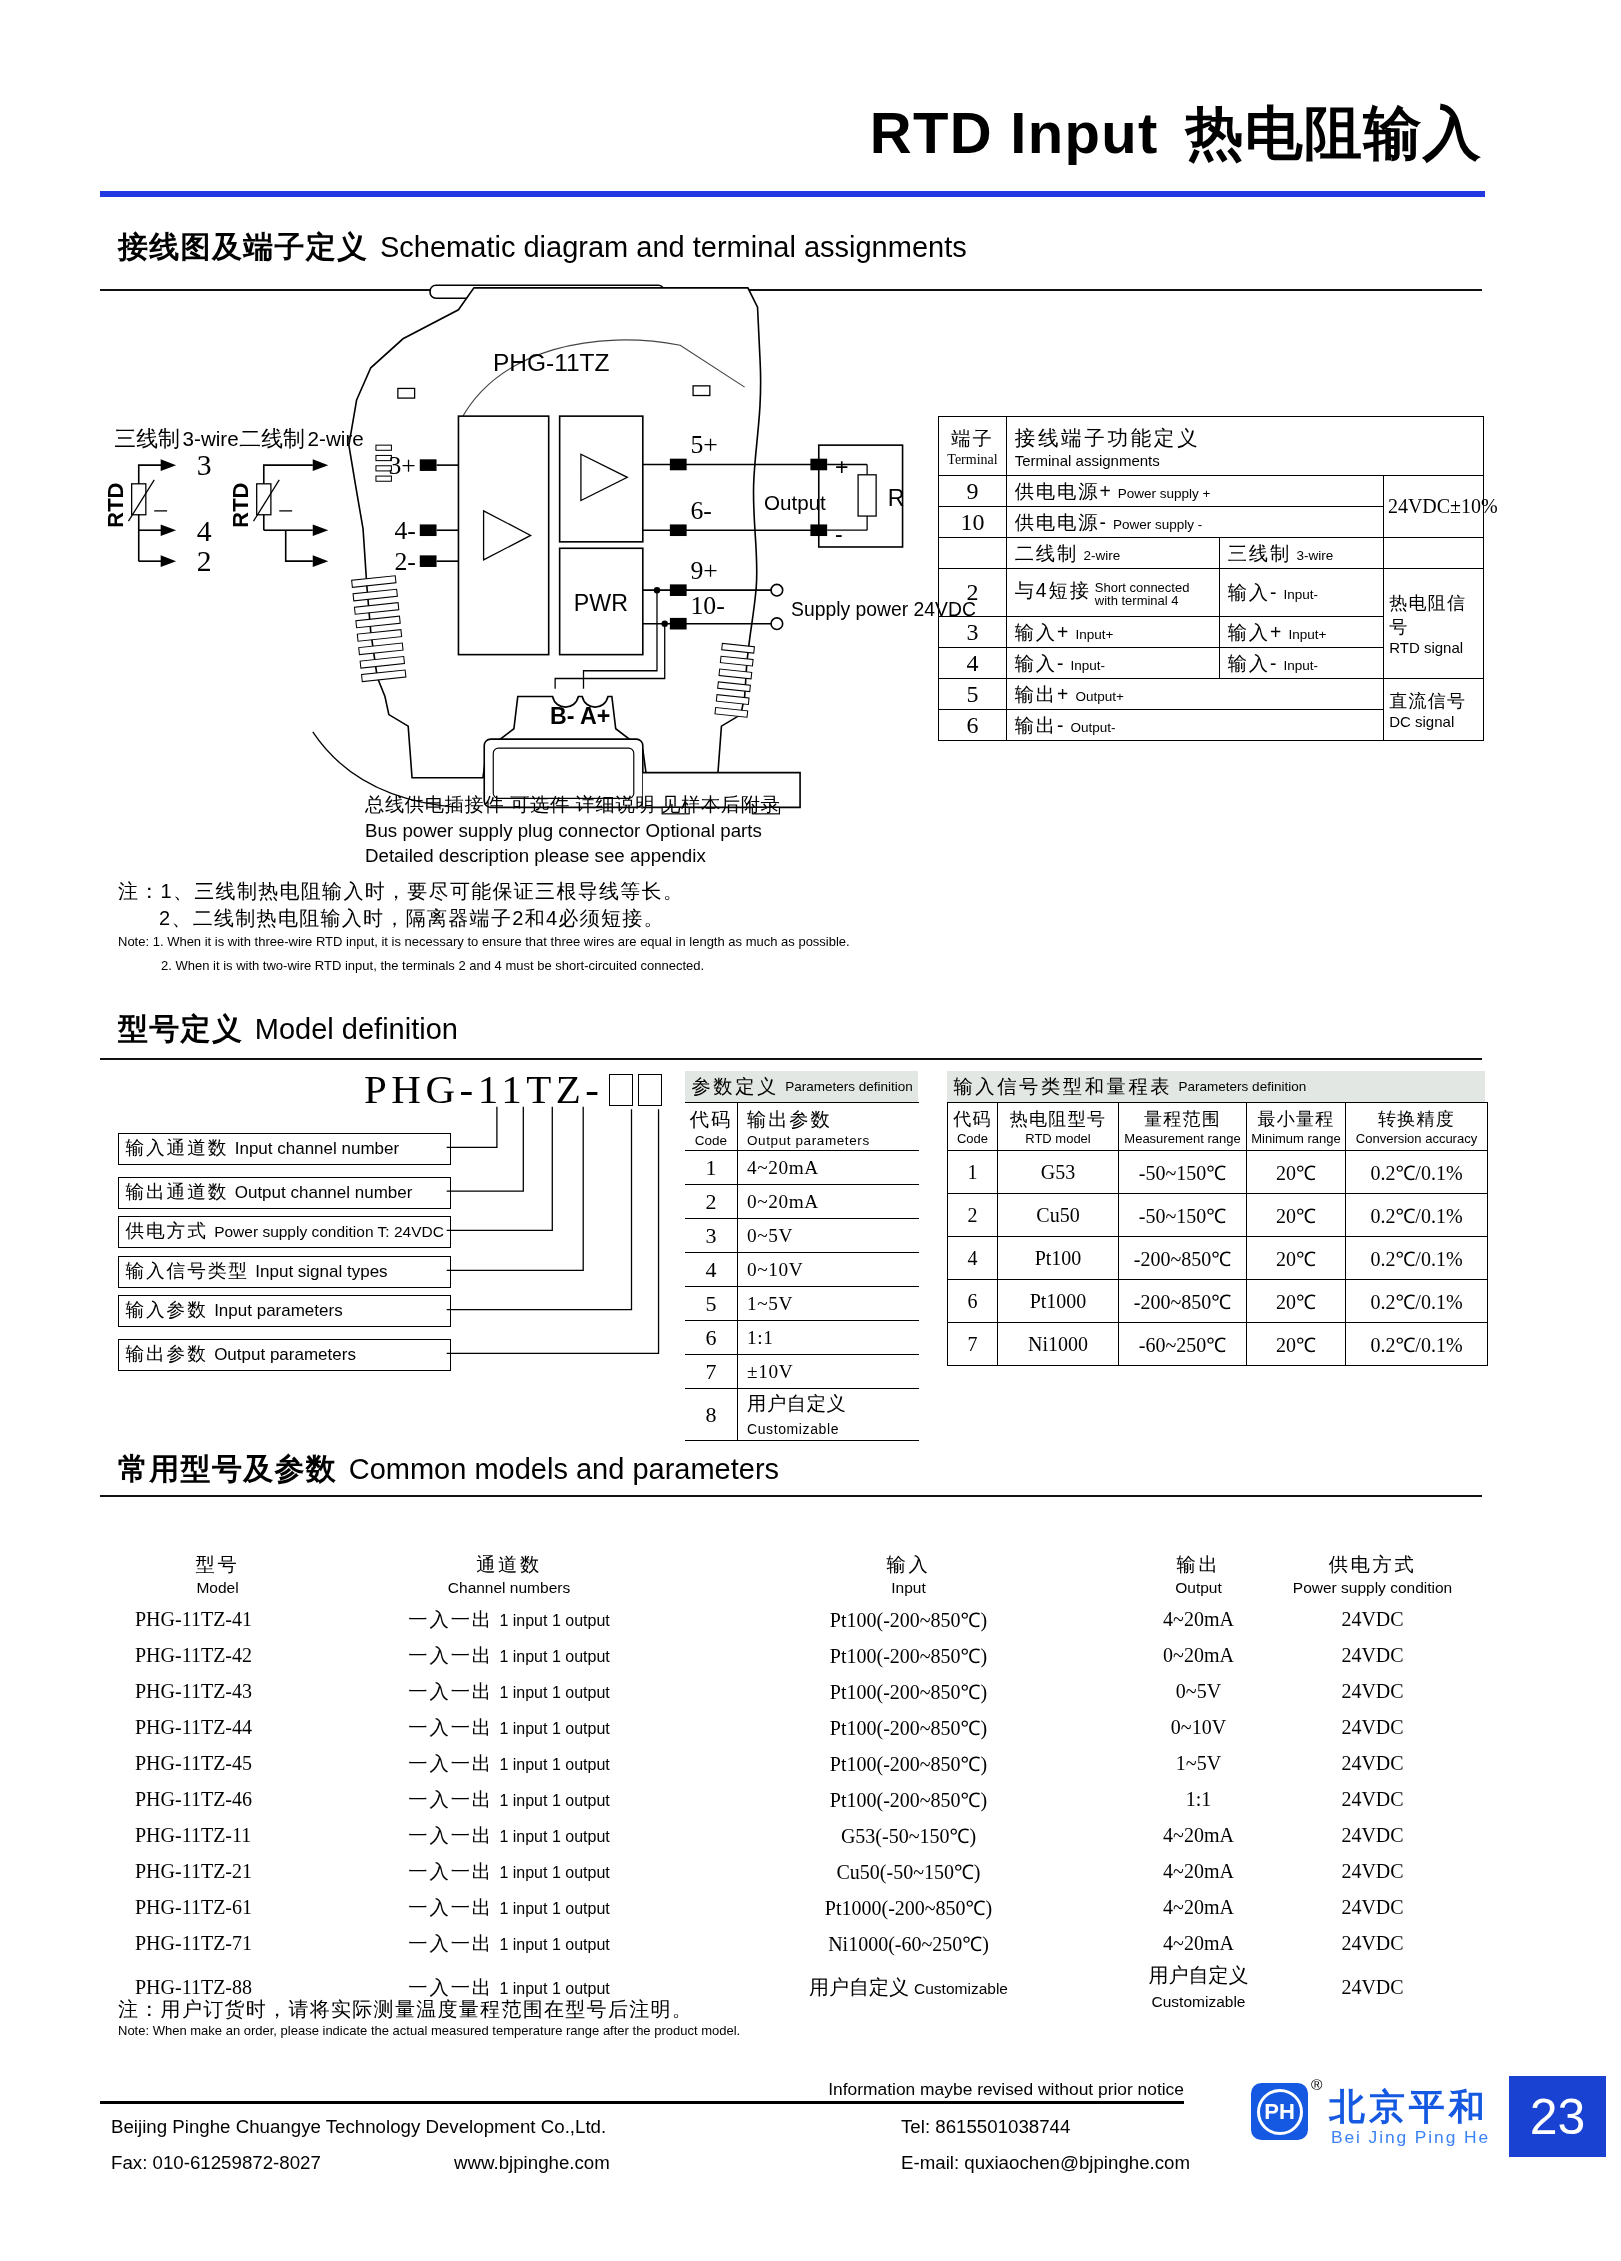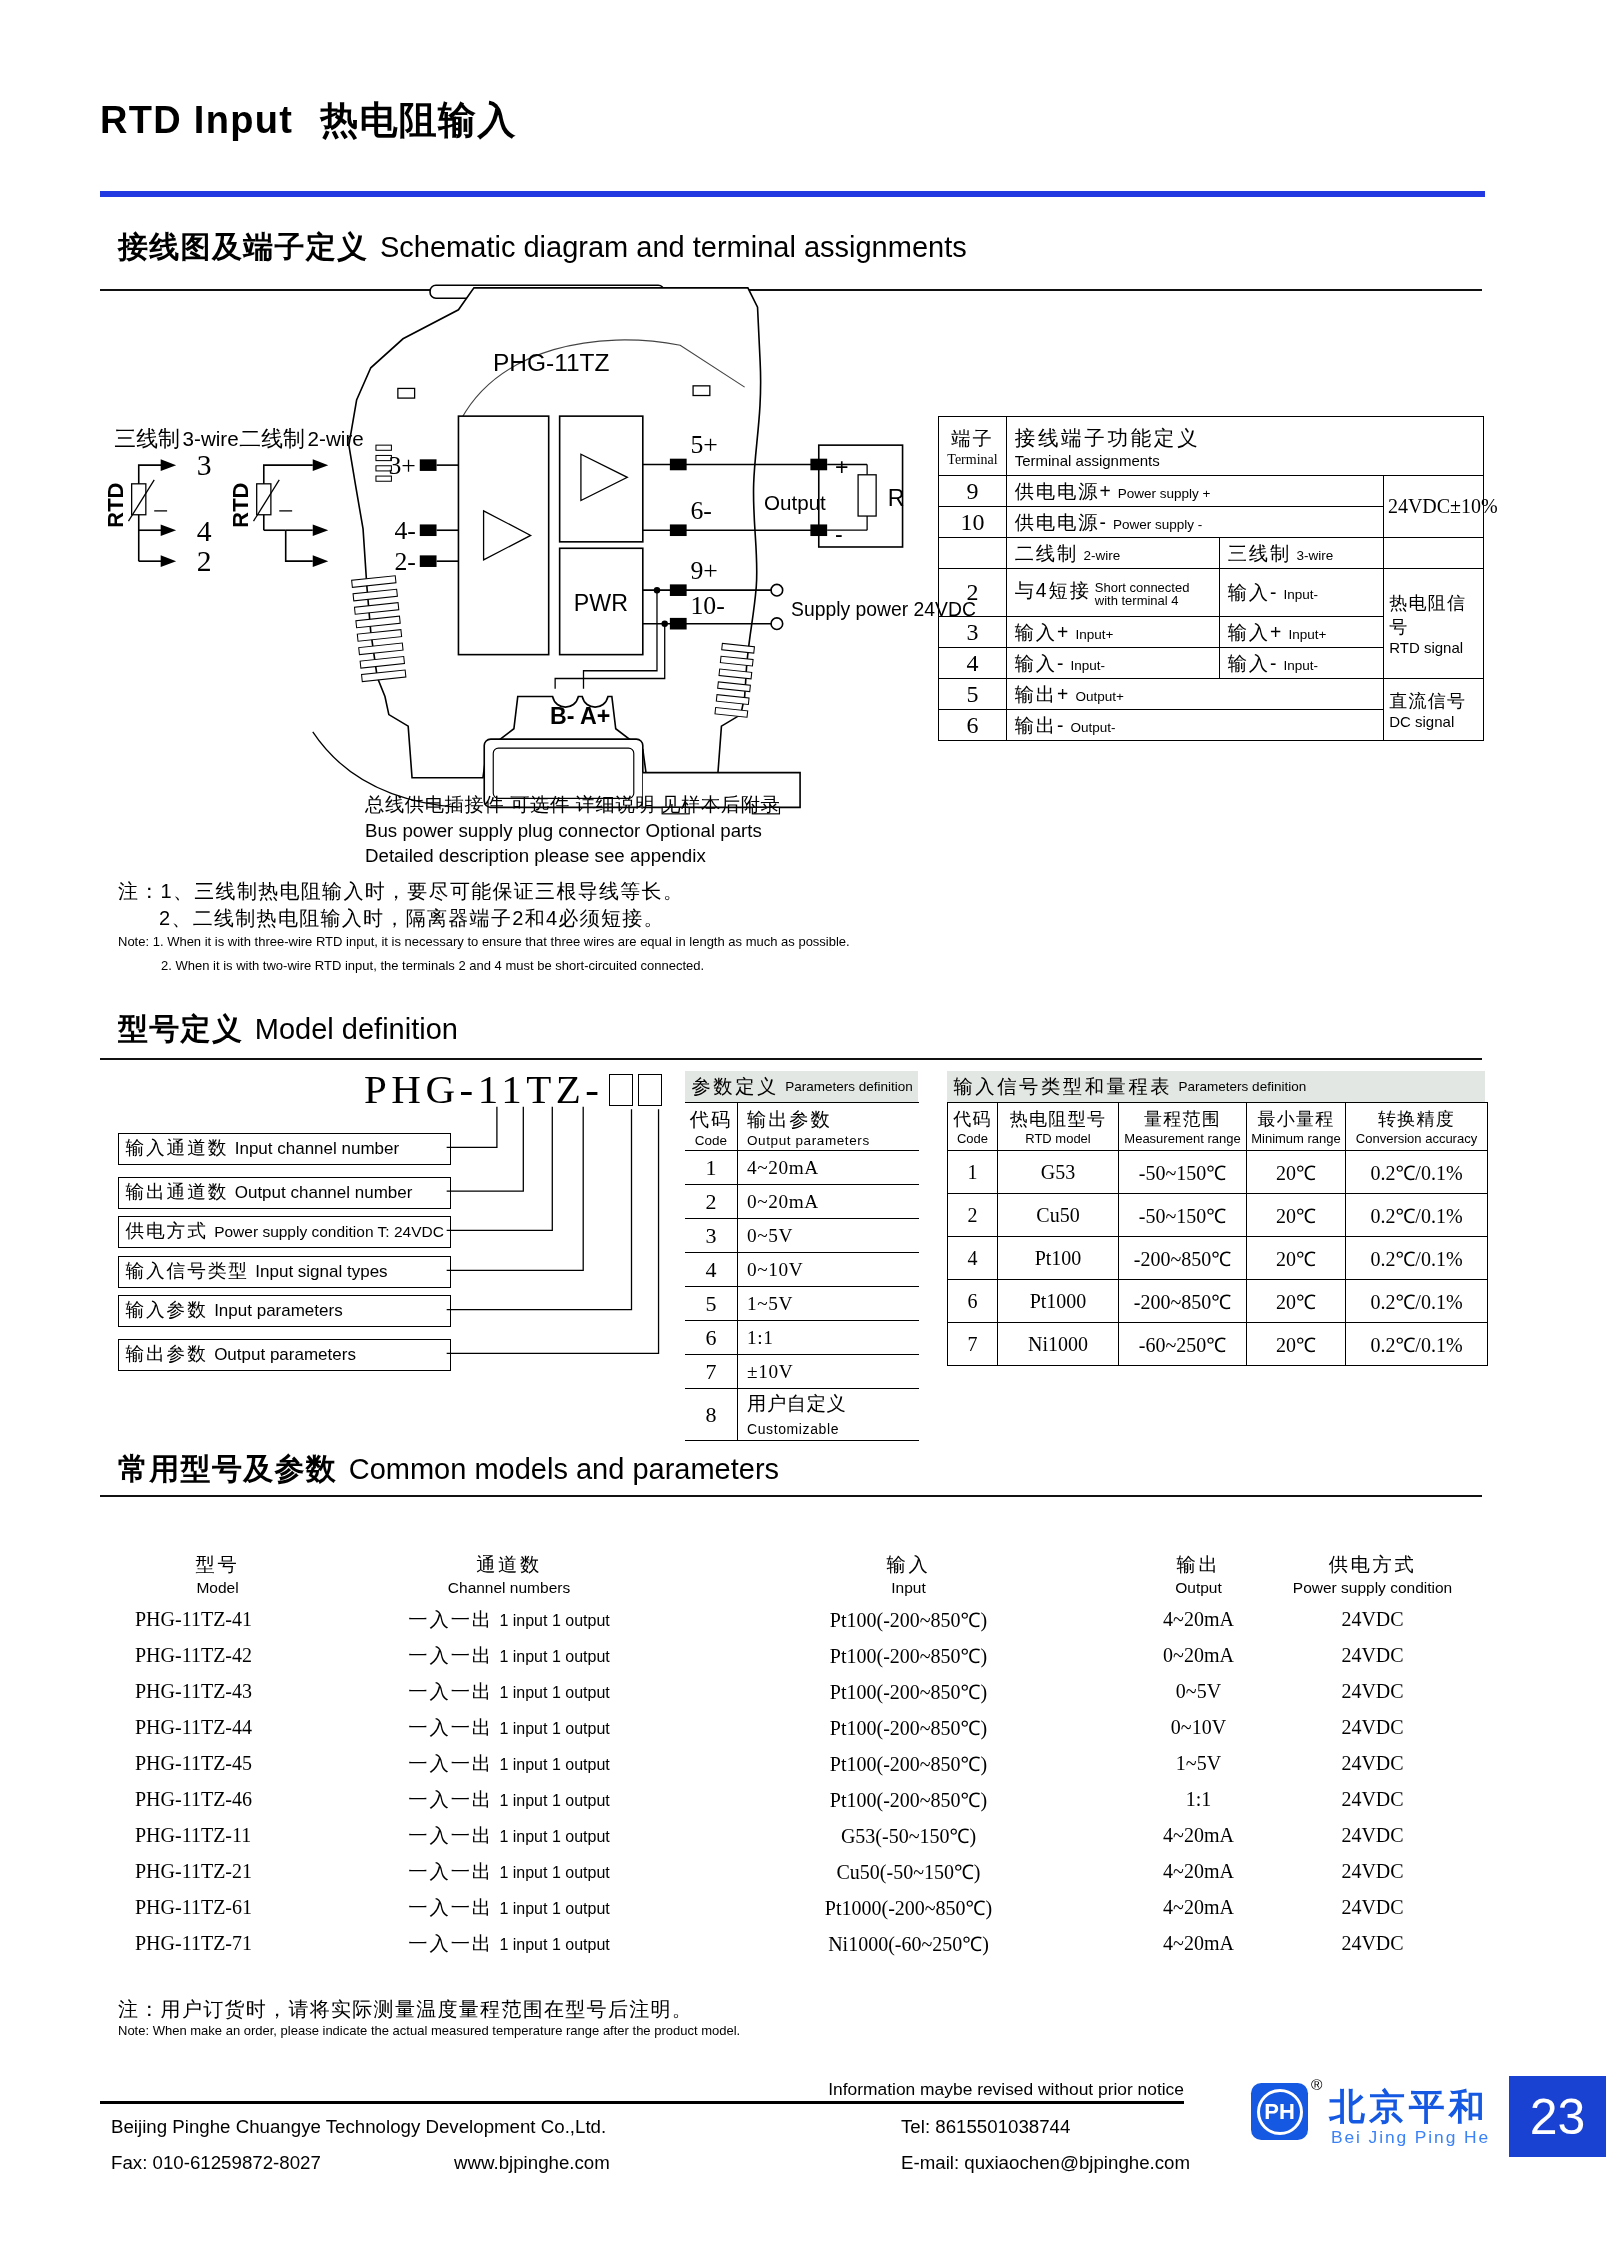--- a/index.html
+++ b/index.html
@@ -1,21 +1,21 @@
 <!DOCTYPE html>
 <html style="font-size:10.3px"><head>
 <meta charset="utf-8">
 <style>
   html,body{margin:0;padding:0;background:#888;}
   .page{position:relative;width:1621px;height:2261px;background:#fff;overflow:hidden;
         font-family:"Liberation Sans","DejaVu Sans",sans-serif;color:#000;}
   .abs{position:absolute;}
   .serif{font-family:"Liberation Serif","DejaVu Serif",serif;}
   
-  .hdr-title{left:100px;top:95px;width:1382px;text-align:left;font-size:38px;font-weight:700;letter-spacing:1.3px;}
+  .hdr-title{left:100px;top:95px;width:1382px;text-align:right;font-size:58px;font-weight:700;letter-spacing:1.3px;}
   .hdr-title .zhpart{margin-left:27px;}
   .blue-rule{left:100px;top:191px;width:1385px;height:5.8px;background:#2238e0;}
   
   .sec-head{font-size:30px;font-weight:700;letter-spacing:1.3px;white-space:nowrap;}
   .sec-head .en{font-weight:400;letter-spacing:0;margin-left:11.6px;font-size:29px;}
   .thin-rule{height:1.9px;background:#111;}
   
   svg text{fill:#000;}
   .sch-note{font-size:19.3px;letter-spacing:0.6px;}
   .sch-note-en{font-size:18.7px;}
@@ -561,20 +561,27 @@
           <td class="outp">4~20mA</td>
           <td class="pwr">24VDC</td>
         </tr>
     <tr>
           <td class="model">PHG-11TZ-71</td>
           <td class="chan"><span class="zh">一入一出</span><span class="en">1 input 1 output</span></td>
           <td class="inp">Ni1000(-60~250℃)</td>
           <td class="outp">4~20mA</td>
           <td class="pwr">24VDC</td>
         </tr>
+    <tr>
+          <td class="model">PHG-11TZ-88</td>
+          <td class="chan"><span class="zh">一入一出</span><span class="en">1 input 1 output</span></td>
+          <td class="inp"><span>用户自定义</span> <span class="sfx">Customizable</span></td>
+          <td class="outp"><span>用户自定义</span> <span class="sfx">Customizable</span></td>
+          <td class="pwr">24VDC</td>
+        </tr>
   </tbody>
     </table>
 
   <div class="abs en-note" style="left:118px;top:2023px;">Note: When make an order, please indicate the actual measured temperature range after the product model.</div>
   <div class="abs cn-note" style="left:118px;top:1996px;">注：用户订货时，请将实际测量温度量程范围在型号后注明。</div>
 
   <div class="abs foot-rev" style="left:100px;top:2079px;width:1084px;text-align:right;">Information maybe revised without prior notice</div>
   <div class="abs foot-line"></div>
   <div class="abs foot-txt" style="left:111px;top:2116px;">Beijing Pinghe Chuangye Technology Development Co.,Ltd.</div>
   <div class="abs foot-txt" style="left:111px;top:2152px;">Fax: 010-61259872-8027</div>

